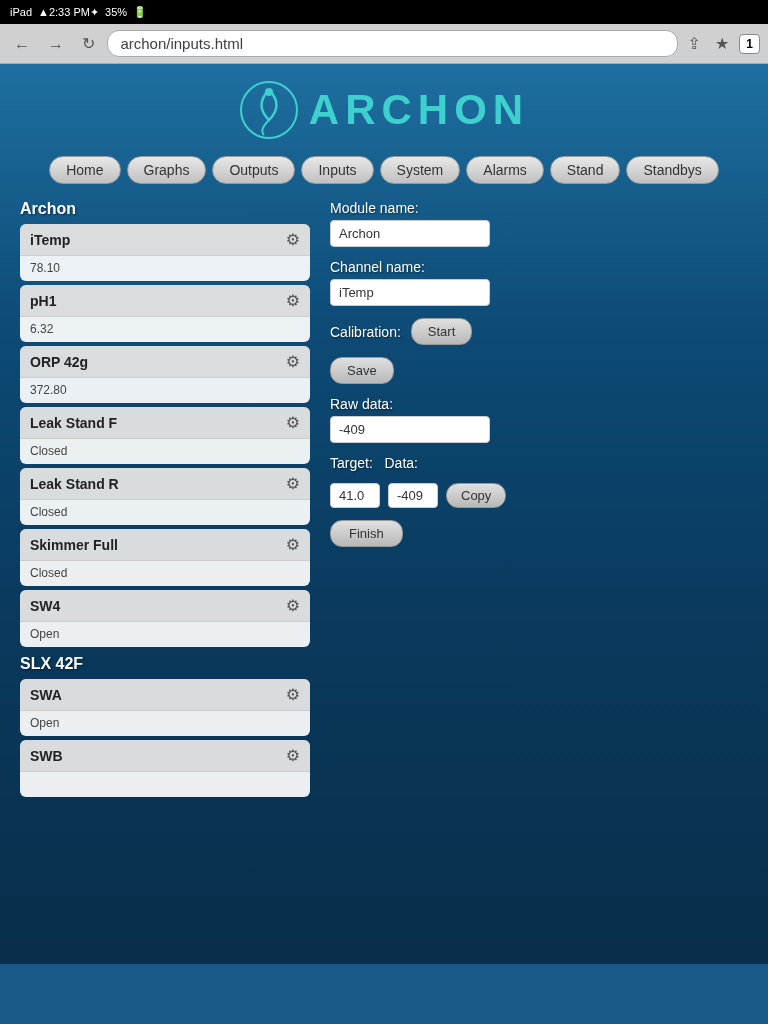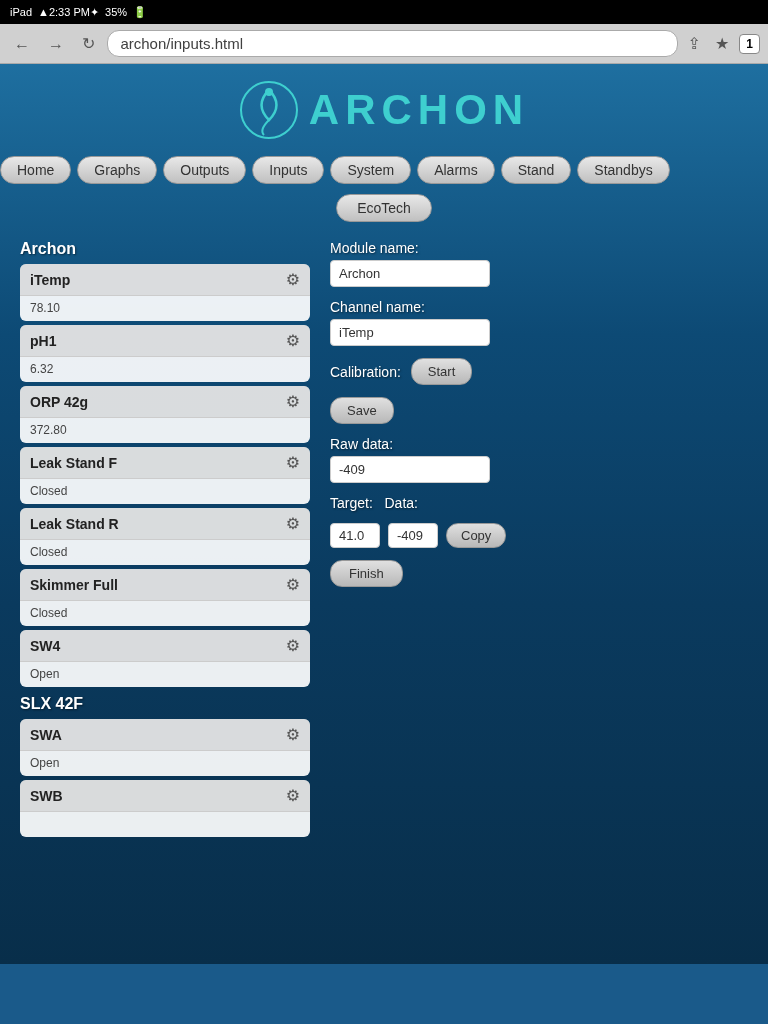--- a/index.html
+++ b/index.html
@@ -93,20 +93,21 @@
       font-size: 42px;
       font-weight: bold;
       color: #3ecfcf;
       letter-spacing: 6px;
       font-family: 'Arial', sans-serif;
     }
 
     
     .nav-bar {
       display: flex;
+      justify-content: center;
       flex-wrap: wrap;
       gap: 6px;
       padding: 6px 0;
     }
     .nav-btn {
       background: linear-gradient(180deg, #e8e8e8 0%, #c0c0c0 100%);
       border: 1px solid #999;
       border-radius: 16px;
       padding: 5px 16px;
       font-size: 14px;
@@ -322,23 +323,20 @@
   <div class="nav-bar">
     <button class="nav-btn">Home</button>
     <button class="nav-btn">Graphs</button>
     <button class="nav-btn">Outputs</button>
     <button class="nav-btn">Inputs</button>
     <button class="nav-btn">System</button>
     <button class="nav-btn">Alarms</button>
     <button class="nav-btn">Stand</button>
     <button class="nav-btn">Standbys</button>
   </div>
-  <div class="ecotech-bar">
-    <button class="ecotech-btn">EcoTech</button>
-  </div>
 
   <div class="main-content">
 
     <div class="left-panel">
       <div class="section-label">Archon</div>
 
       <div class="channel-card">
         <div class="channel-header">
           <span class="channel-name">iTemp</span>
           <span class="gear-icon">⚙</span>

